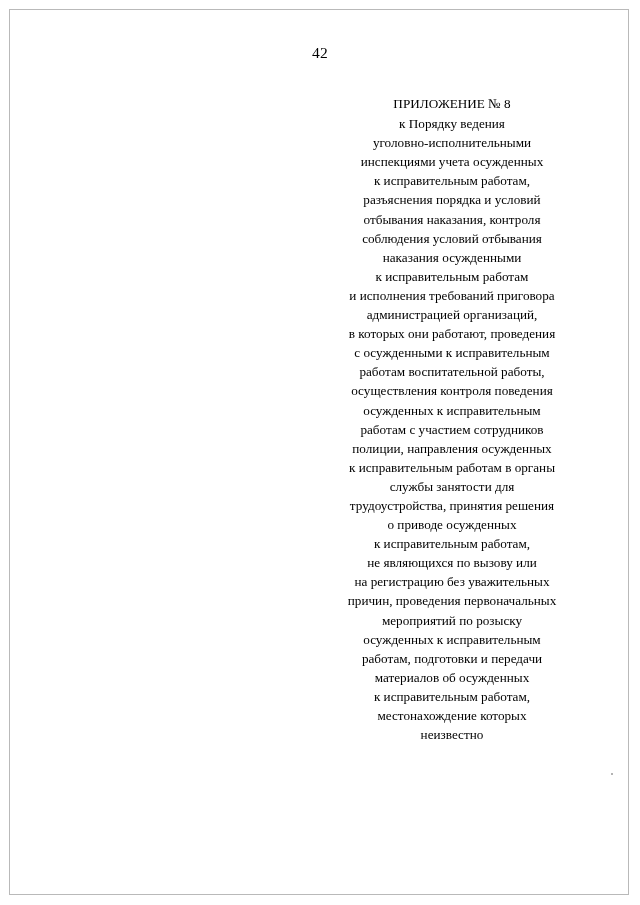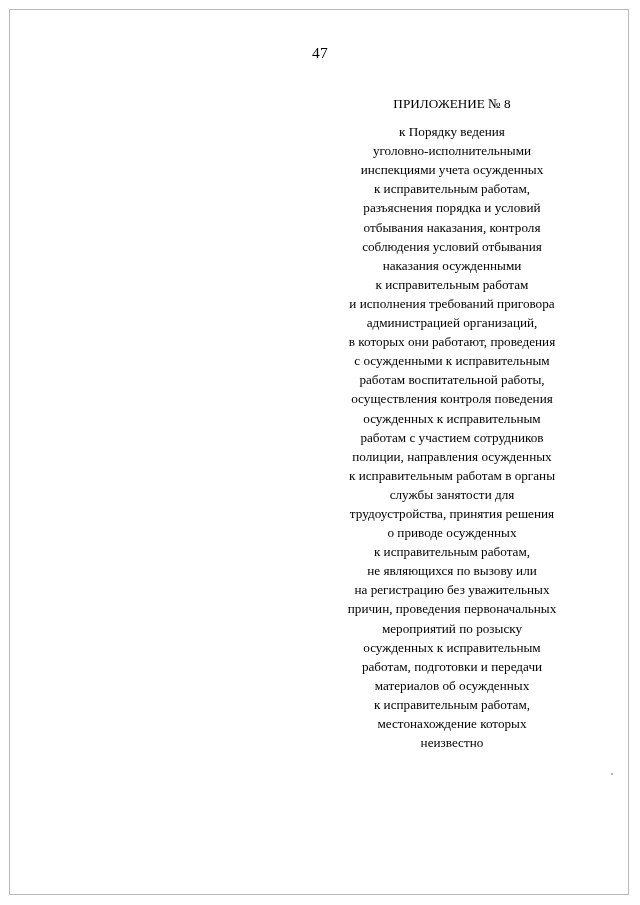--- a/index.html
+++ b/index.html
@@ -42,21 +42,21 @@
     position: absolute;
     top: 94px;
     left: 318px;
     width: 268px;
     text-align: center;
     font-size: 13.2px;
     line-height: 19.1px;
   }
   .appendix-title {
     display: block;
-    margin-bottom: 9px;
+    margin-bottom: 1px;
   }
   .appendix-body {
     display: block;
     white-space: pre-line;
   }
   .sample-note {
     position: absolute;
     top: 702px;
     left: 318px;
     width: 268px;
@@ -72,21 +72,21 @@
     border-radius: 50%;
   }
 </style>
 </head>
 <body>
 
 <div class="page">
 
   <div class="scan-frame"></div>
 
-  <div class="page-number">47</div>
+  <div class="page-number">42</div>
 
   <div class="appendix-block">
     <span class="appendix-title">ПРИЛОЖЕНИЕ № 8</span>
     <span class="appendix-body">к Порядку ведения
 уголовно-исполнительными
 инспекциями учета осужденных
 к исправительным работам,
 разъяснения порядка и условий
 отбывания наказания, контроля
 соблюдения условий отбывания

